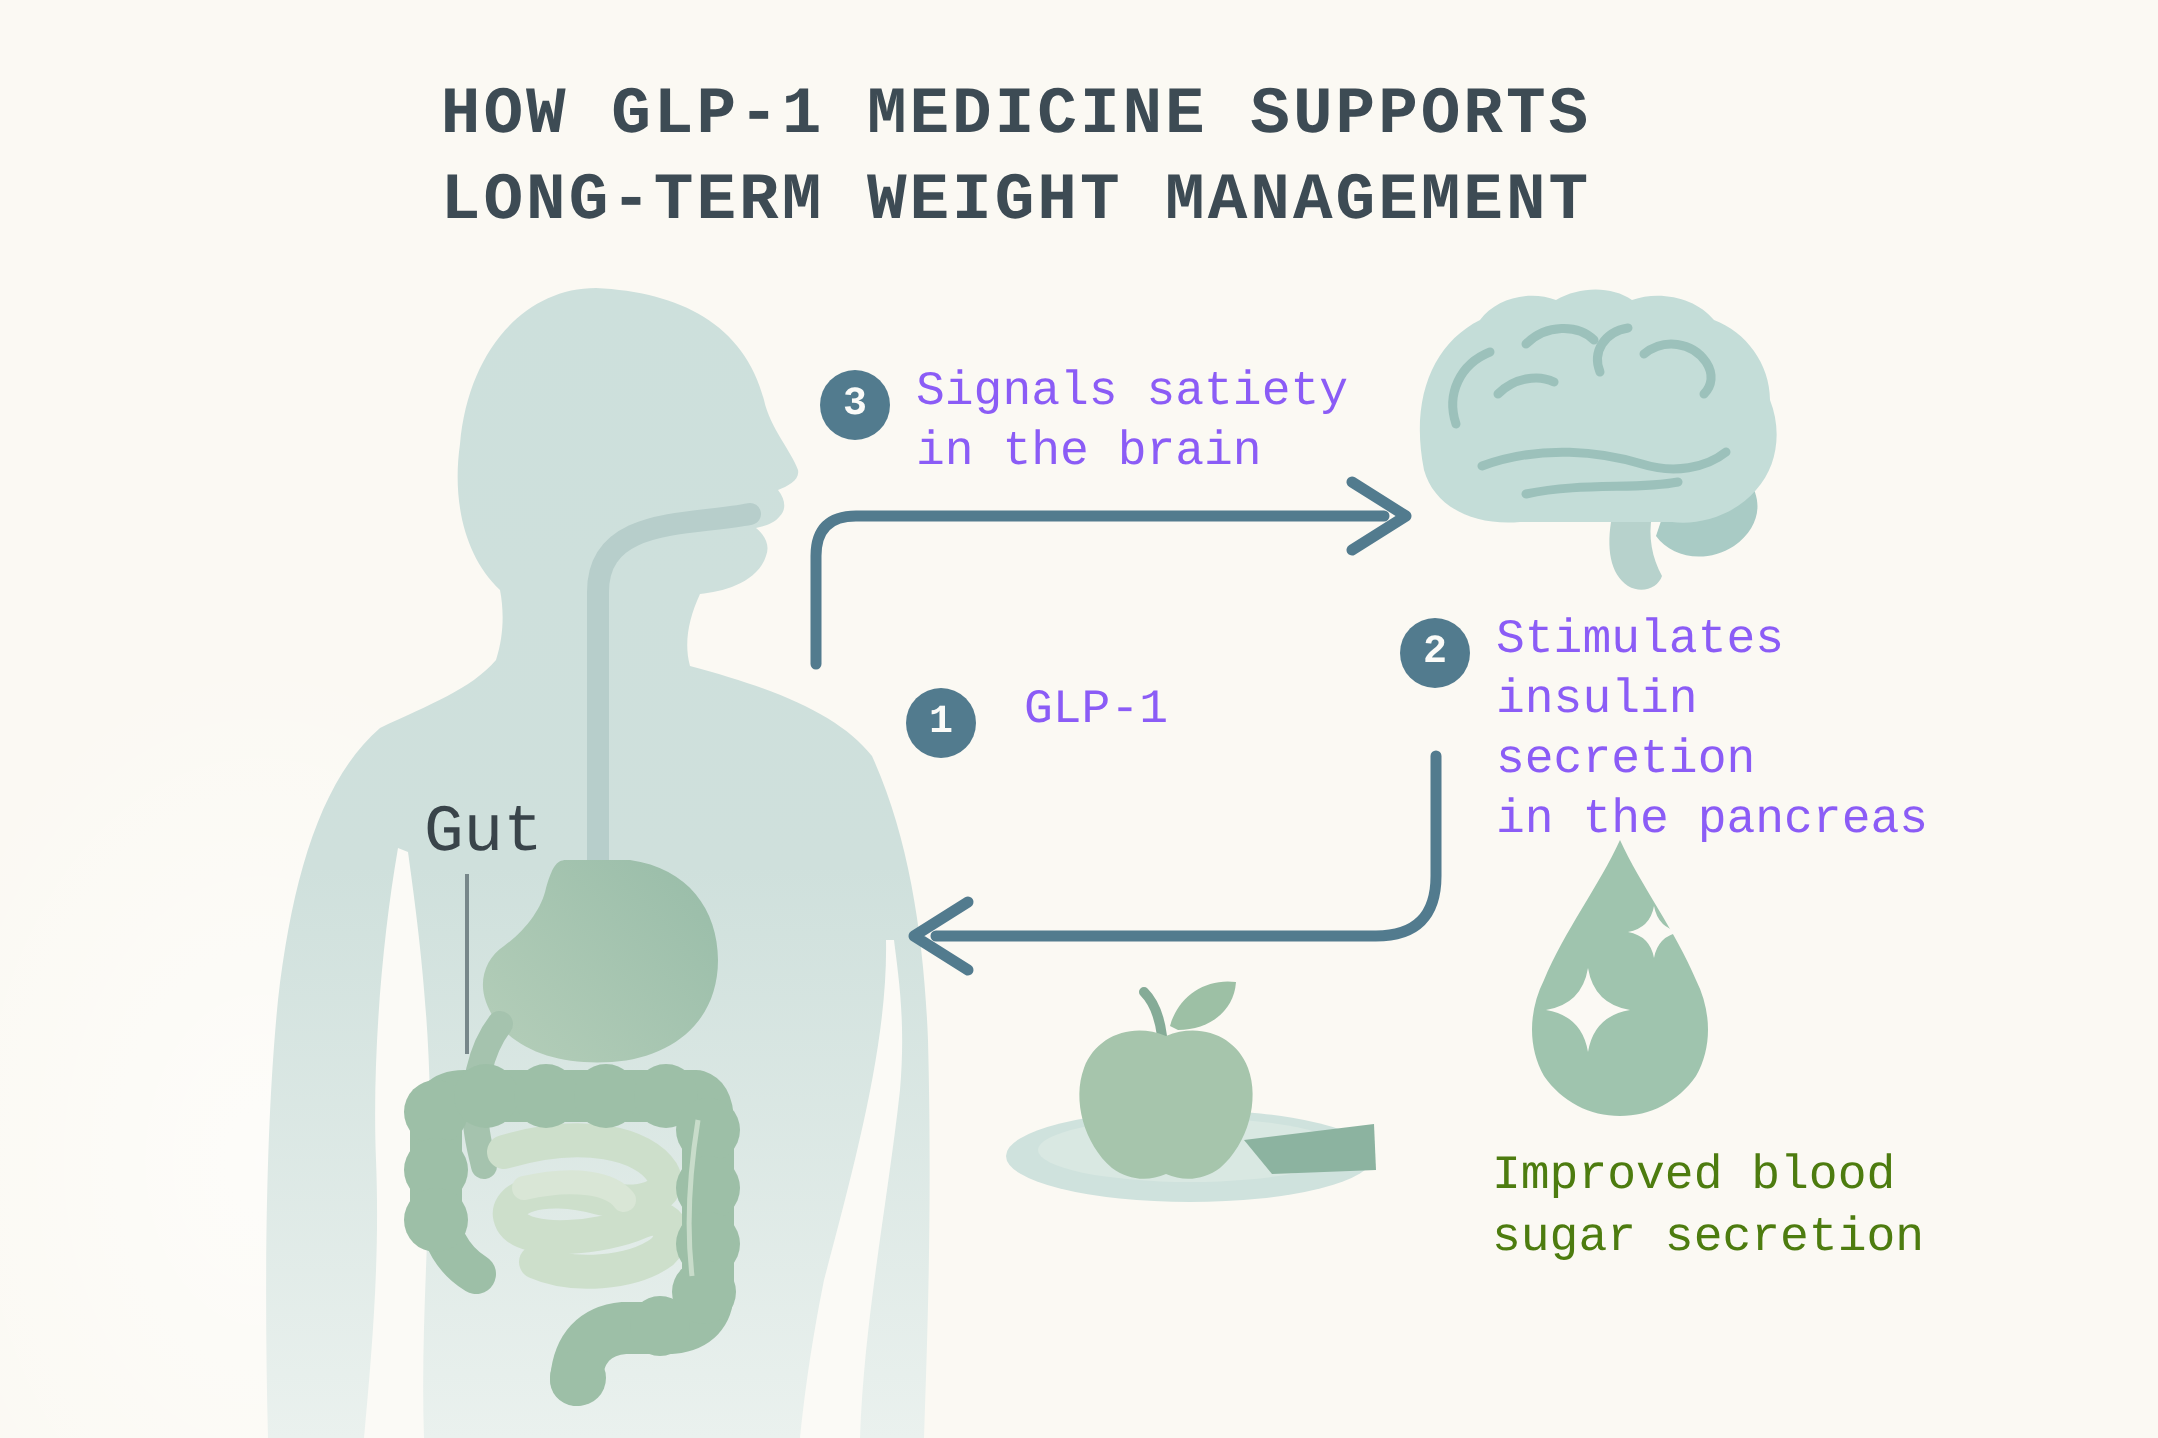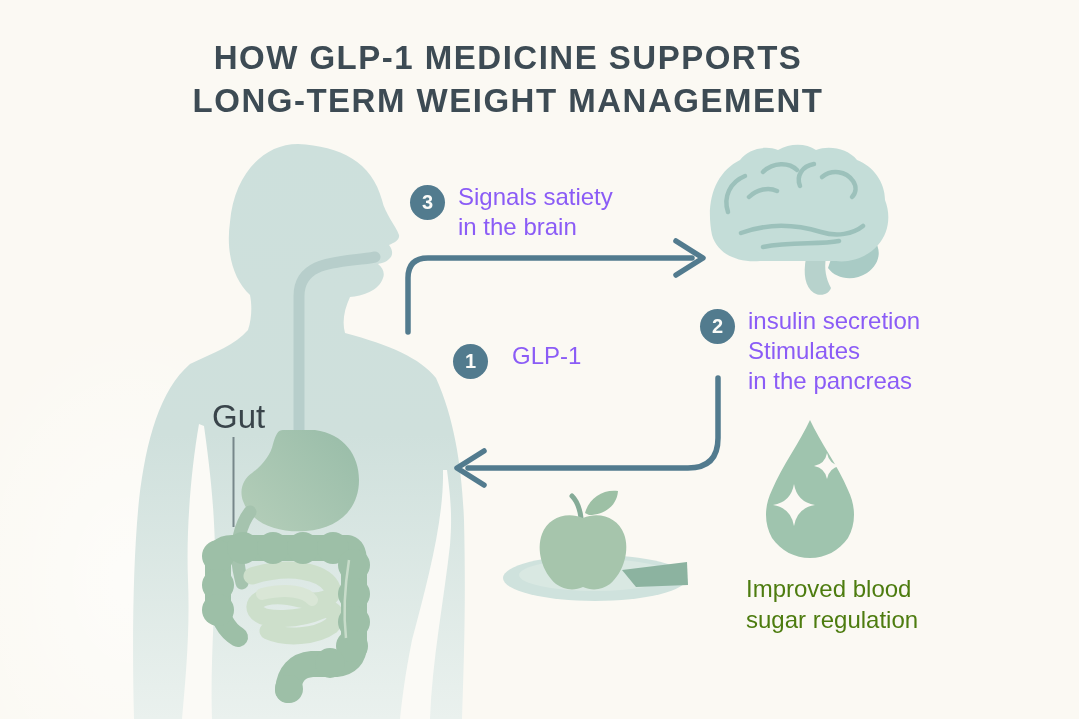--- a/index.html
+++ b/index.html
@@ -1,19 +1,19 @@
 <!DOCTYPE html>
 <html><head>
 <meta charset="utf-8">
 <style>
   html,body { margin:0; padding:0; background:#fbf9f3; }
   .canvas {
     position:relative; width:990px; height:719px; overflow:hidden;
     background:#fbf9f3;
-    font-family:Liberation Sans, sans-serif;
+    font-family:Liberation Mono, monospace;
   }
   .abs { position:absolute; }
   .title {
     top:36px; left:508px; transform:translateX(-50%);
     text-align:center; white-space:nowrap;
     font-size:33px; line-height:43px; font-weight:700;
     letter-spacing:1.5px; color:#3d4b54;
   }
   .step { display:flex; align-items:flex-start; }
   .badge {
@@ -216,27 +216,27 @@
   <div class="abs step" style="left:453px; top:344px;">
     <div class="badge">1</div>
     <div class="step-text" style="margin-left:24px; margin-top:-3px;">
       <div>GLP-1</div>
     </div>
   </div>
 
   <div class="abs step" style="left:700px; top:309px;">
     <div class="badge">2</div>
     <div class="step-text" style="margin-left:13px; margin-top:-3px;">
+      <div>Stimulates</div>
       <div>insulin secretion</div>
-      <div>Stimulates</div>
       <div>in the pancreas</div>
     </div>
   </div>
 
   <div class="abs gut-label" style="left:212px; top:398px;">Gut</div>
 
 
   <div class="abs caption" style="left:746px; top:573px;">
     <div>Improved blood</div>
-    <div>sugar regulation</div>
+    <div>sugar secretion</div>
   </div>
 
 </div>
 
 </body></html>

